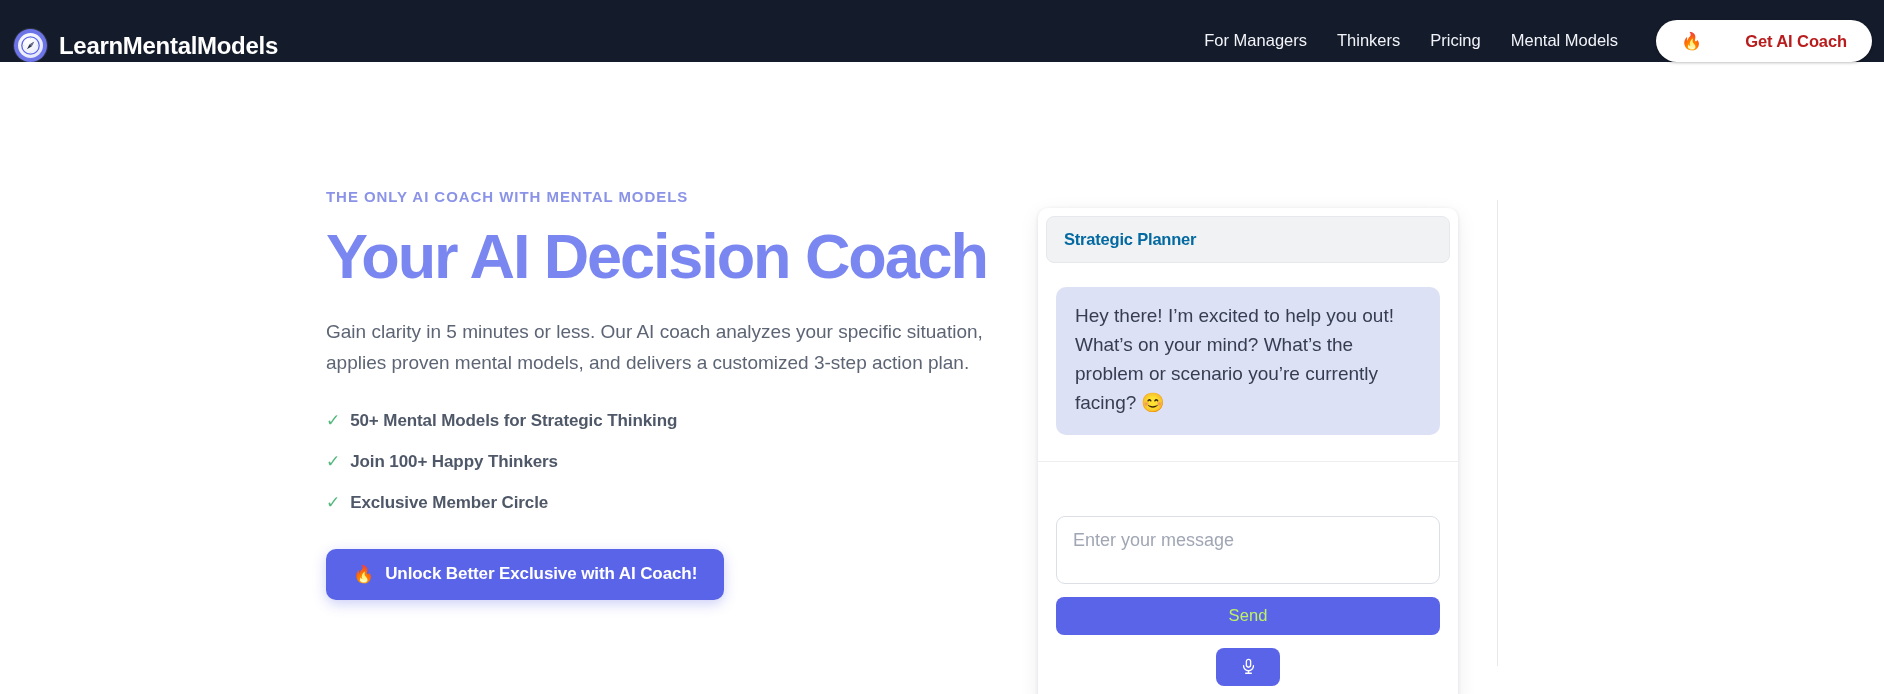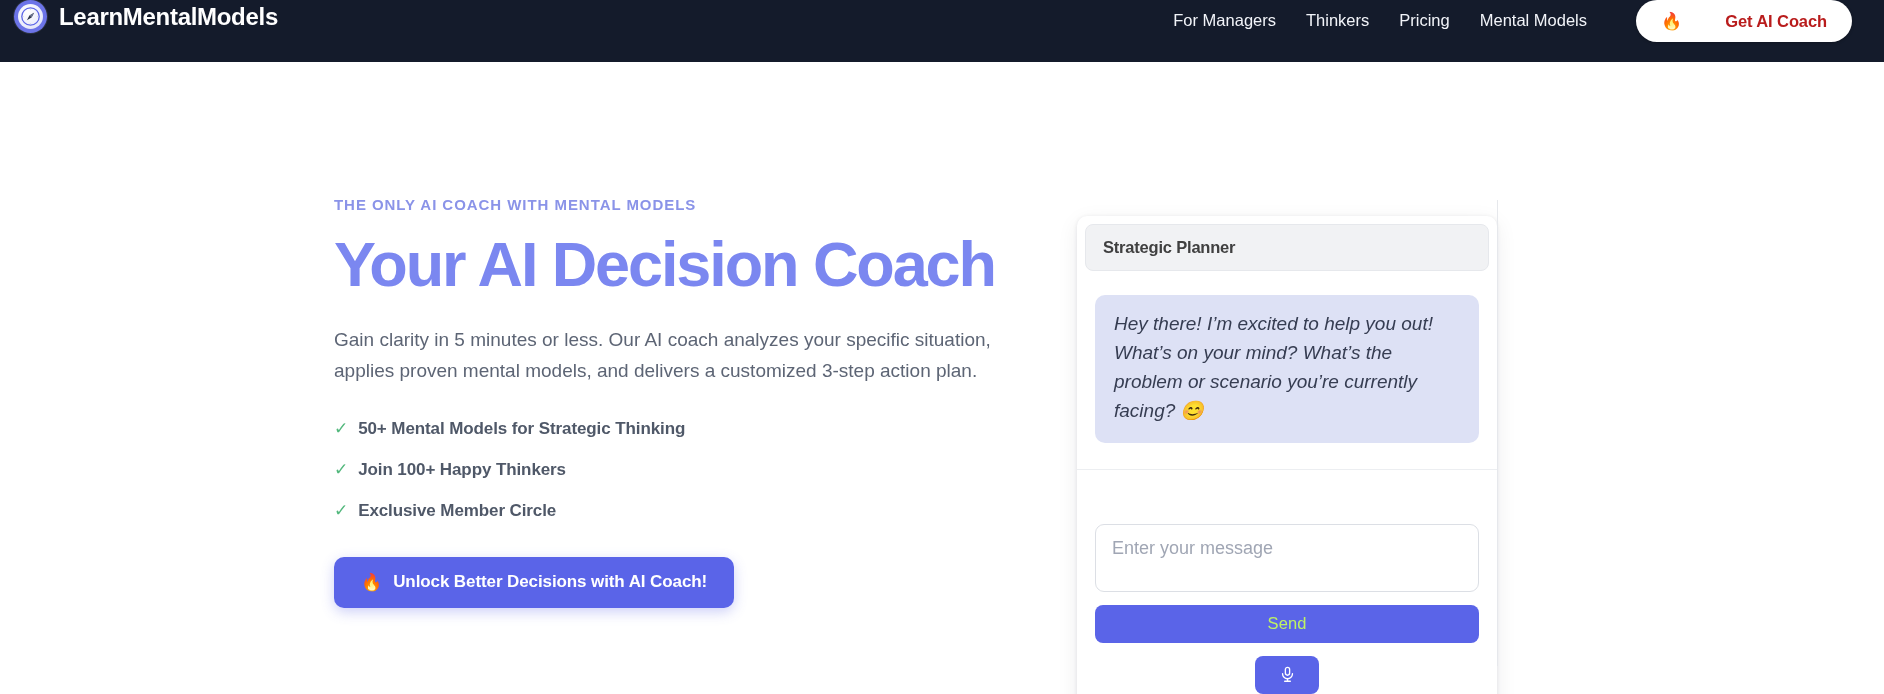--- a/index.html
+++ b/index.html
@@ -16,23 +16,23 @@
     background: #ffffff;
     color: #1b2132;
     -webkit-font-smoothing: antialiased;
   }
 
   
   .navbar {
     height: 62px;
     background: #141b2b;
     display: flex;
-    align-items: flex-start;
+    align-items: flex-end;
     justify-content: space-between;
-    padding: 0 32px 0 14px;
+    padding: 0 12px 0 14px;
   }
 
   .brand {
     display: flex;
     align-items: center;
     gap: 12px;
     cursor: pointer;
   }
 
   .brand-logo {
@@ -63,21 +63,21 @@
     font-size: 24px;
     font-weight: 700;
     letter-spacing: -0.3px;
     line-height: 1;
     white-space: nowrap;
   }
 
   .nav-right {
     display: flex;
     align-items: center;
-    gap: 15px;
+    gap: 4px;
   }
 
   .nav-links {
     display: flex;
     align-items: center;
     gap: 0;
   }
 
   .nav-link {
     color: #f2f4f9;
@@ -115,24 +115,23 @@
   .flame {
     font-size: 17px;
     line-height: 1;
     display: inline-block;
   }
 
   
   .hero {
     display: flex;
     align-items: flex-start;
-    padding: 16px;
+    padding: 8px;
     position: relative;
     height: 632px;
-    gap: 31px;
   }
 
   .hero-left {
     width: 1030px;
     padding: 118px 0 0 318px;
   }
 
   .eyebrow {
     color: #8a93e8;
     font-size: 15px;
@@ -225,40 +224,39 @@
     border: 1px solid #e6e8ec;
     border-radius: 8px;
     height: 47px;
     display: flex;
     align-items: center;
     padding: 0 17px;
   }
   .chat-header .title {
     font-size: 16.5px;
     font-weight: 700;
-    color: #404040;
+    color: #0369a1;
     letter-spacing: -0.2px;
   }
 
   .chat-body {
     padding: 24px 18px 26px 18px;
     border-bottom: 1px solid #eceef1;
     min-height: 150px;
   }
 
   .bubble {
     background: #dde1f5;
     border-radius: 10px;
     padding: 15px 19px 17px 19px;
     max-width: 386px;
     font-size: 19px;
     line-height: 1.52;
     color: #363d52;
     font-weight: 400;
-    font-style: italic;
   }
 
   .chat-footer {
     padding: 18px 18px 24px 18px;
   }
 
   .msg-input {
     width: 100%;
     height: 68px;
     border: 1px solid #dcdfe5;
@@ -377,21 +375,21 @@
         <span>Join 100+ Happy Thinkers</span>
       </li>
       <li class="benefit">
         <span class="tick">✓</span>
         <span>Exclusive Member Circle</span>
       </li>
     </ul>
 
     <button class="hero-cta">
       <span class="flame">🔥</span>
-      <span class="label">Unlock Better Decisions with AI Coach!</span>
+      <span class="label">Unlock Better Exclusive with AI Coach!</span>
     </button>
 
   </div>
 
   <div class="hero-right">
 
     <section class="chat-card">
 
       <div class="chat-header">
         <span class="title">Strategic Planner</span>

